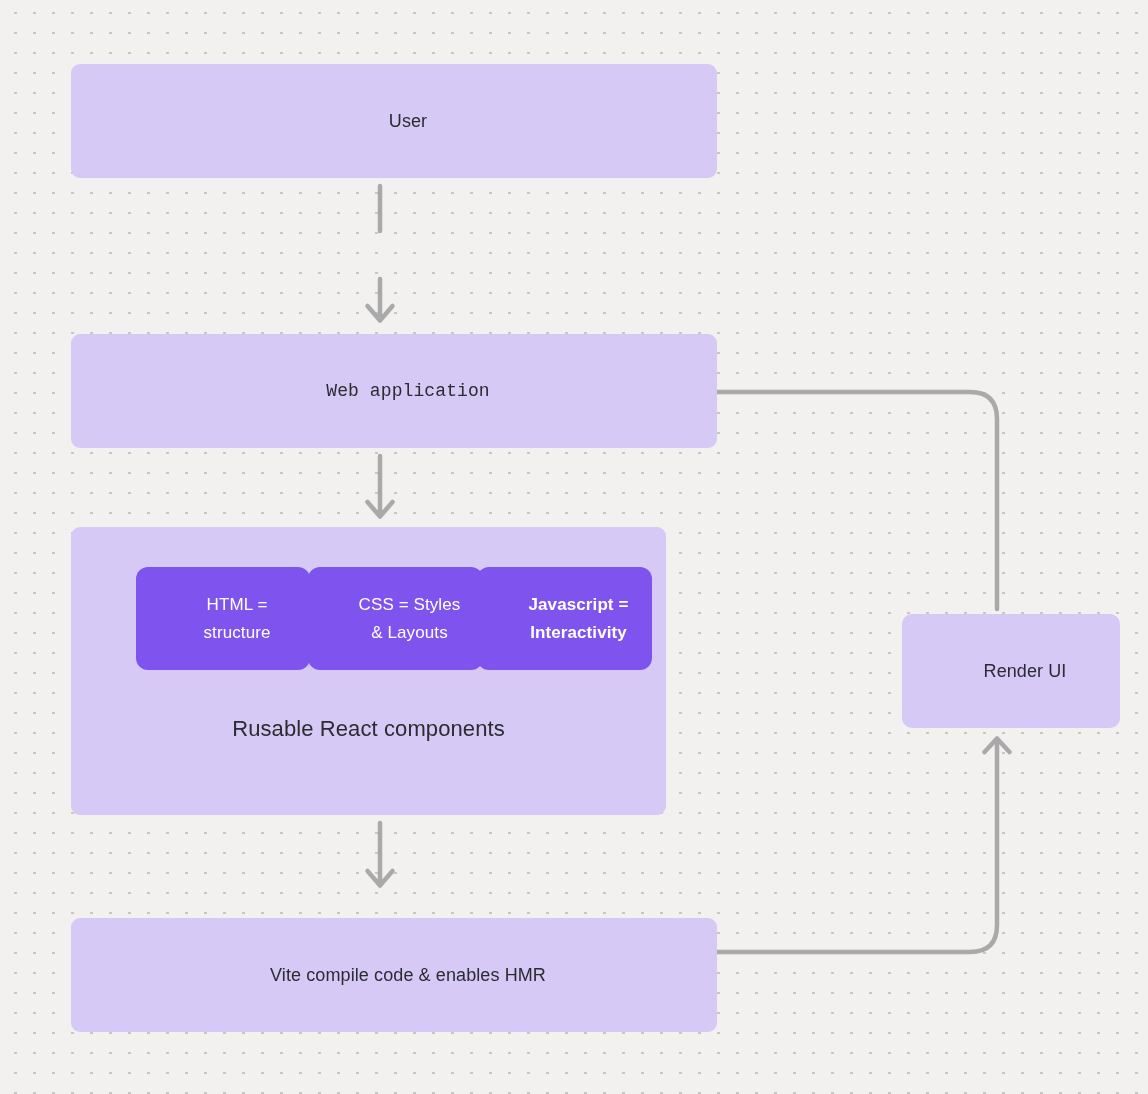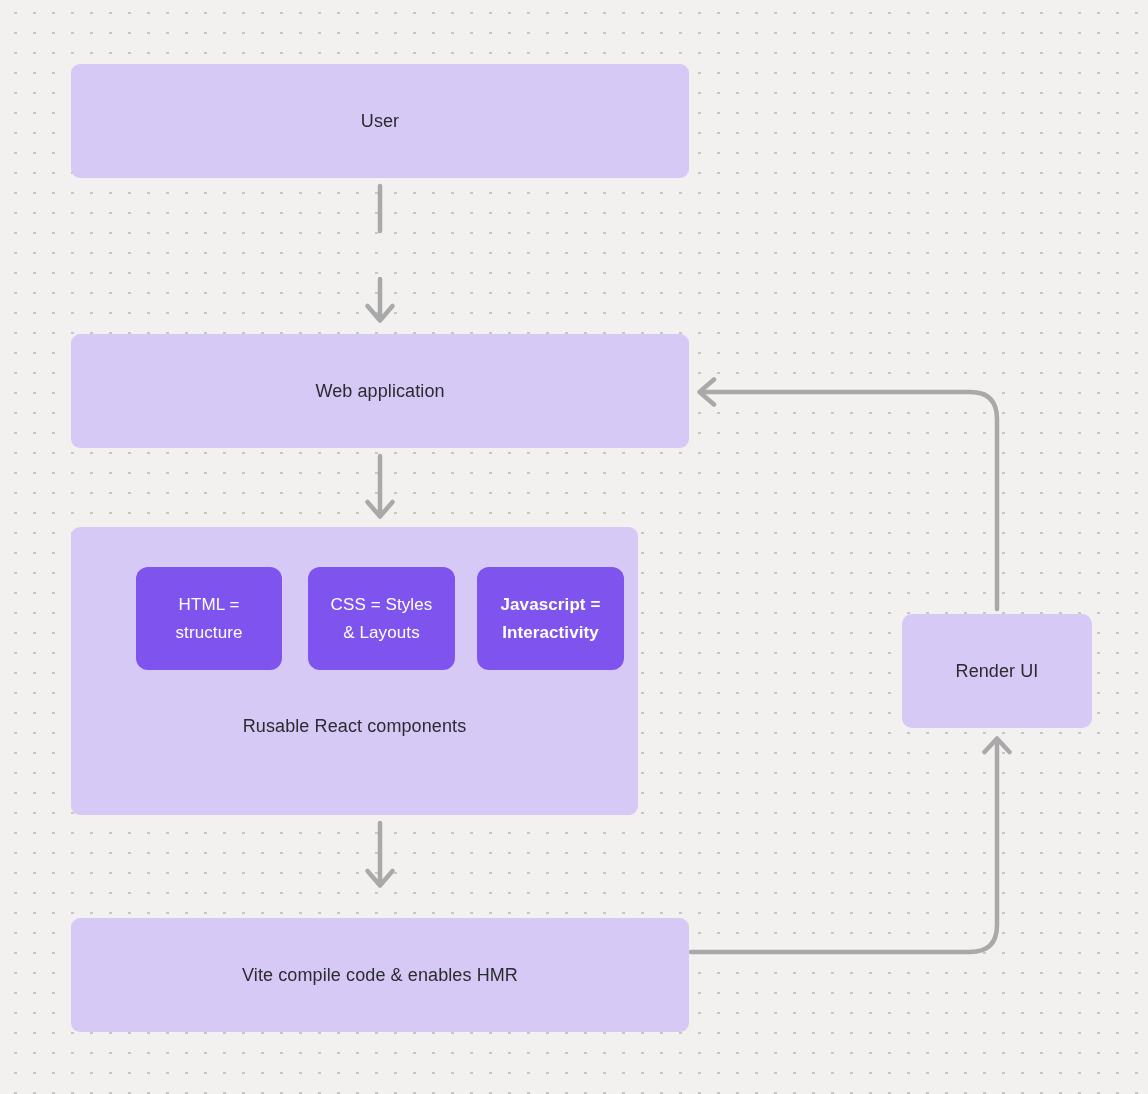--- a/index.html
+++ b/index.html
@@ -34,36 +34,37 @@
     stroke-linejoin:round;
   }
   .node{
     position:absolute;
     background:var(--node-light);
     border-radius:9px;
     display:flex;align-items:center;justify-content:center;
     color:var(--text-dark);
     font-size:18px;
     letter-spacing:.1px;
+    padding-left:28px;
   }
   .node.group{display:block;}
   .node.dark{
     background:var(--node-dark);
     color:var(--text-light);
     border-radius:12px;
     font-size:17px;
     line-height:28px;
     text-align:center;
   }
   .node.dark .node-label{white-space:pre-line;}
   .group-caption{
     position:absolute;left:0;top:189px;width:100%;
     text-align:center;
     color:var(--text-dark);
-    font-size:18px;
+    font-size:22px;
   }
   .edge-label{
     position:absolute;
     text-align:center;
     color:var(--text-dark);
     font-size:18px;
     line-height:26px;
   }
 </style>
 </head>
@@ -78,21 +79,21 @@
     <path d="M380 823 V884 M367.5 871 L380 885.5 L392.5 871"></path>
     <path d="M691 952 H970 Q997 952 997 925 V743 M984.5 752 L997 738.5 L1009.5 752"></path>
     <path d="M997 609 V419 Q997 392 970 392 H702 M714 379.5 L699.5 392 L714 404.5"></path>
   </svg>
 
   <div class="node" style="left:71px;top:64px;width:618px;height:114px;">
     <span class="node-label">User</span>
   </div>
 
 
-  <div class="node" style="left:71px;top:334px;width:618px;height:114px;">
+  <div class="node" style="left:71px;top:334px;width:618px;height:114px;font-family:Liberation Mono, monospace;">
     <span class="node-label">Web application</span>
   </div>
 
   <div class="node group" style="left:71px;top:527px;width:567px;height:288px;">
     <div class="node dark" style="left:65px;top:40px;width:146px;height:103px;">
       <span class="node-label">HTML =
 structure</span>
     </div>
     <div class="node dark" style="left:237px;top:40px;width:147px;height:103px;">
       <span class="node-label">CSS = Styles

